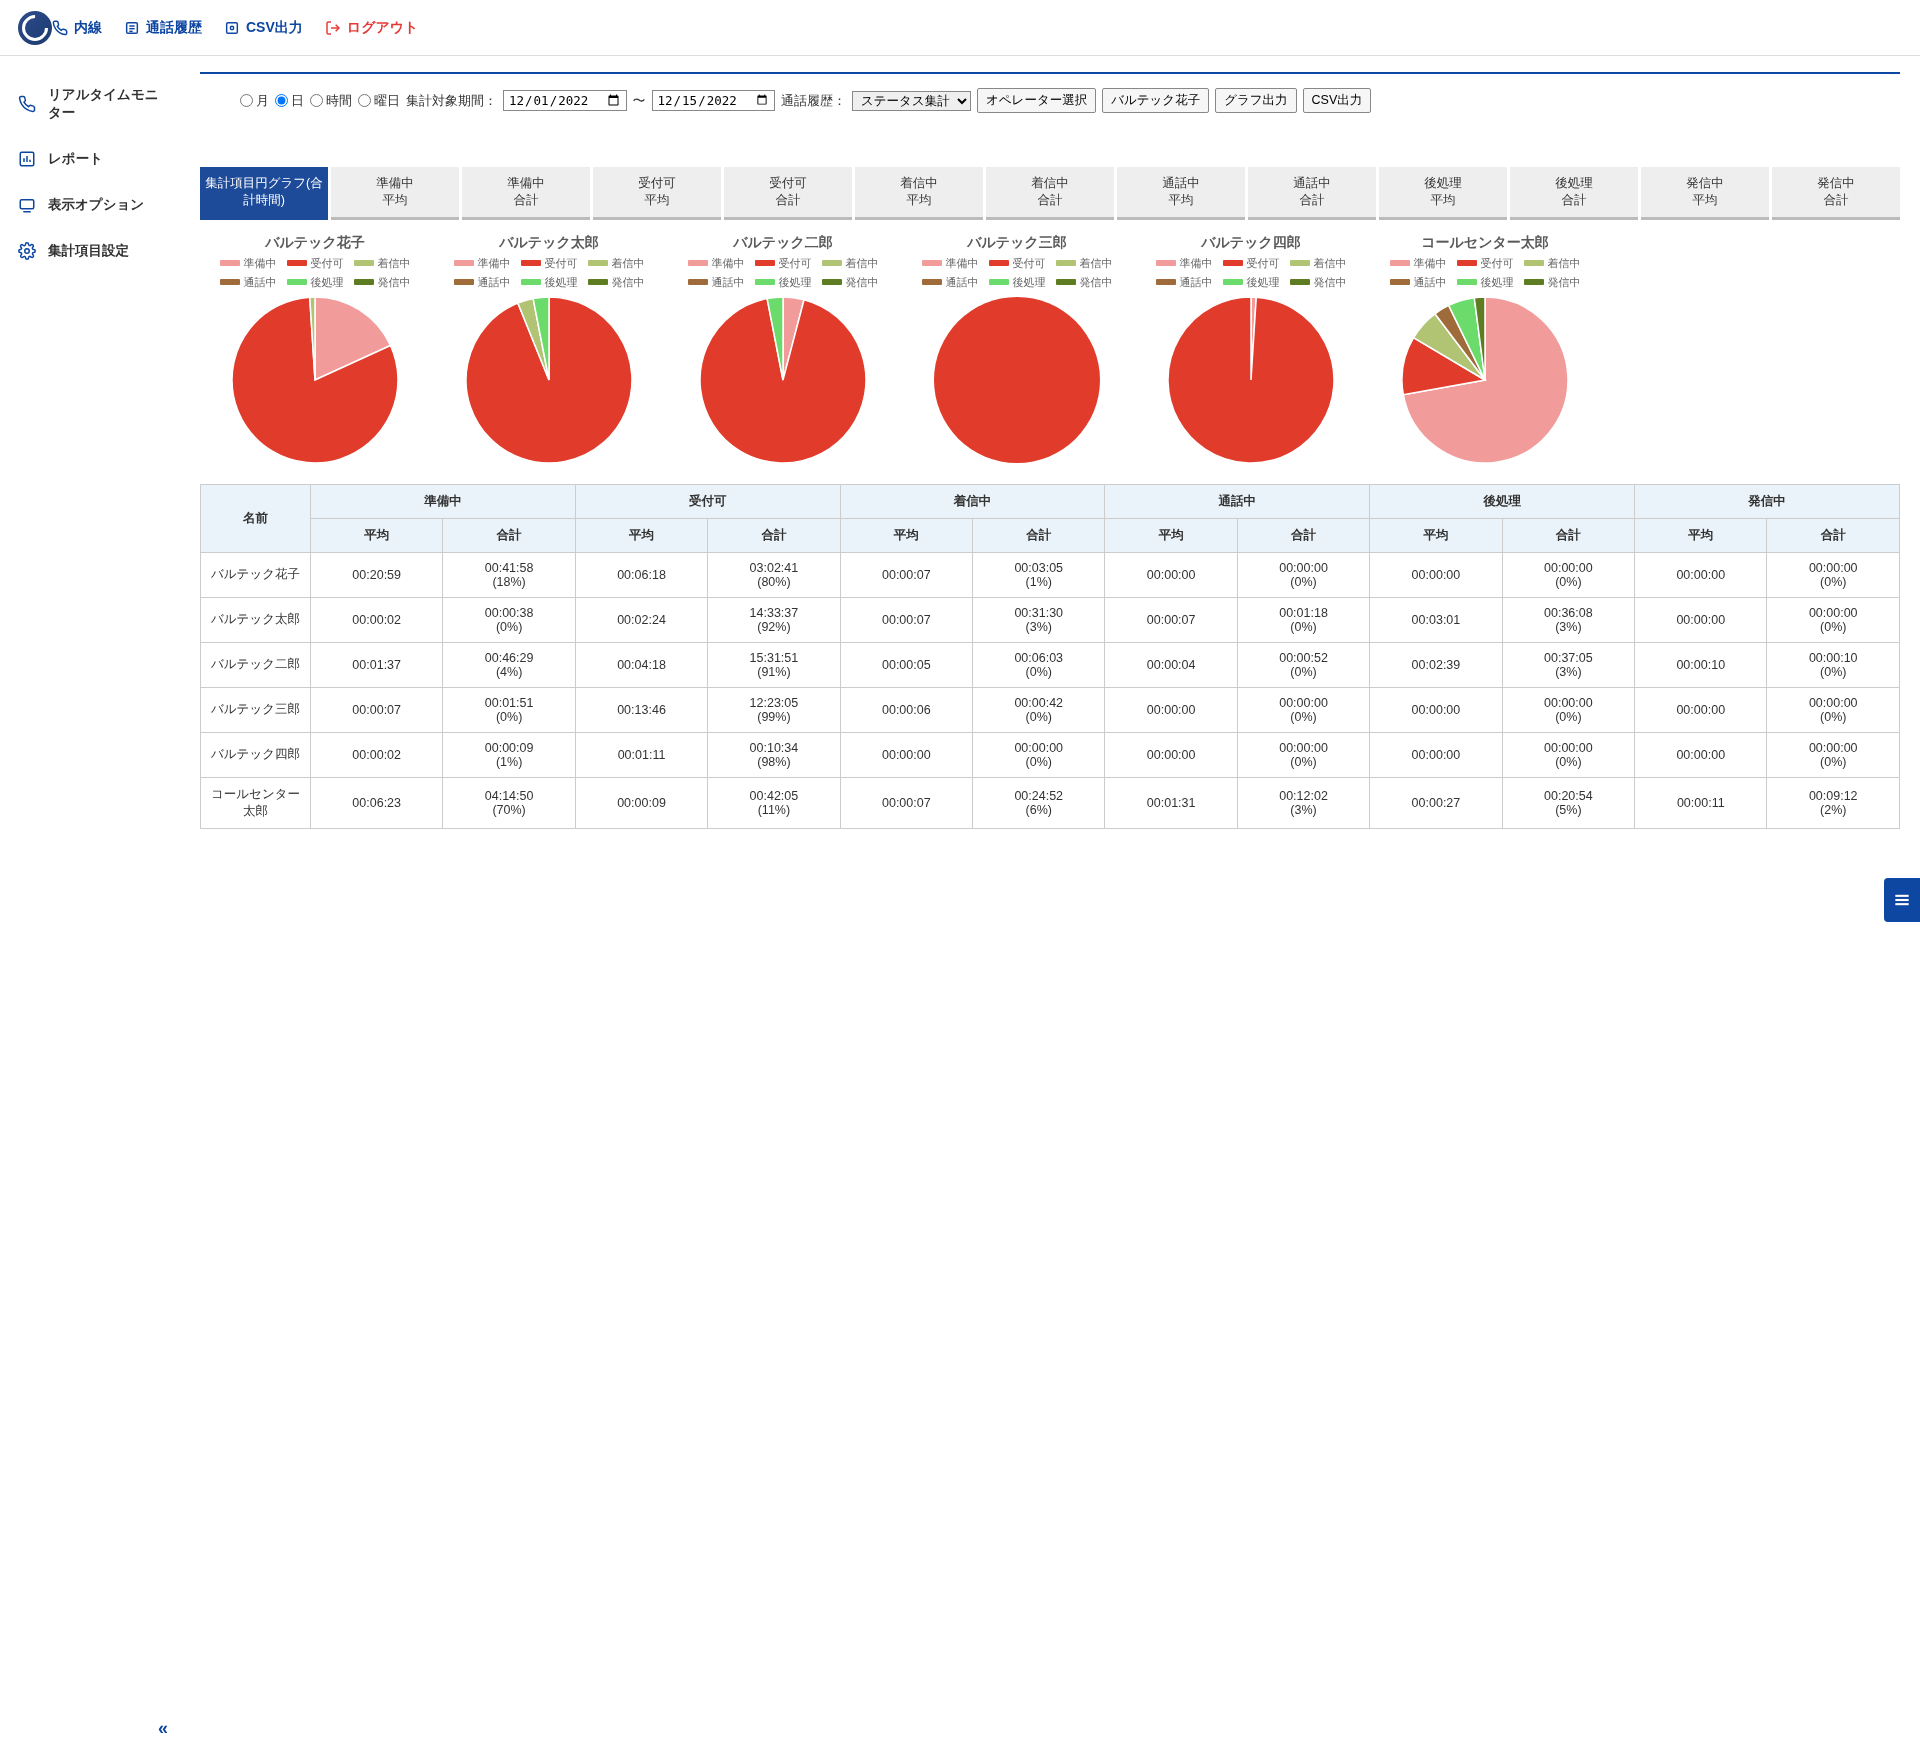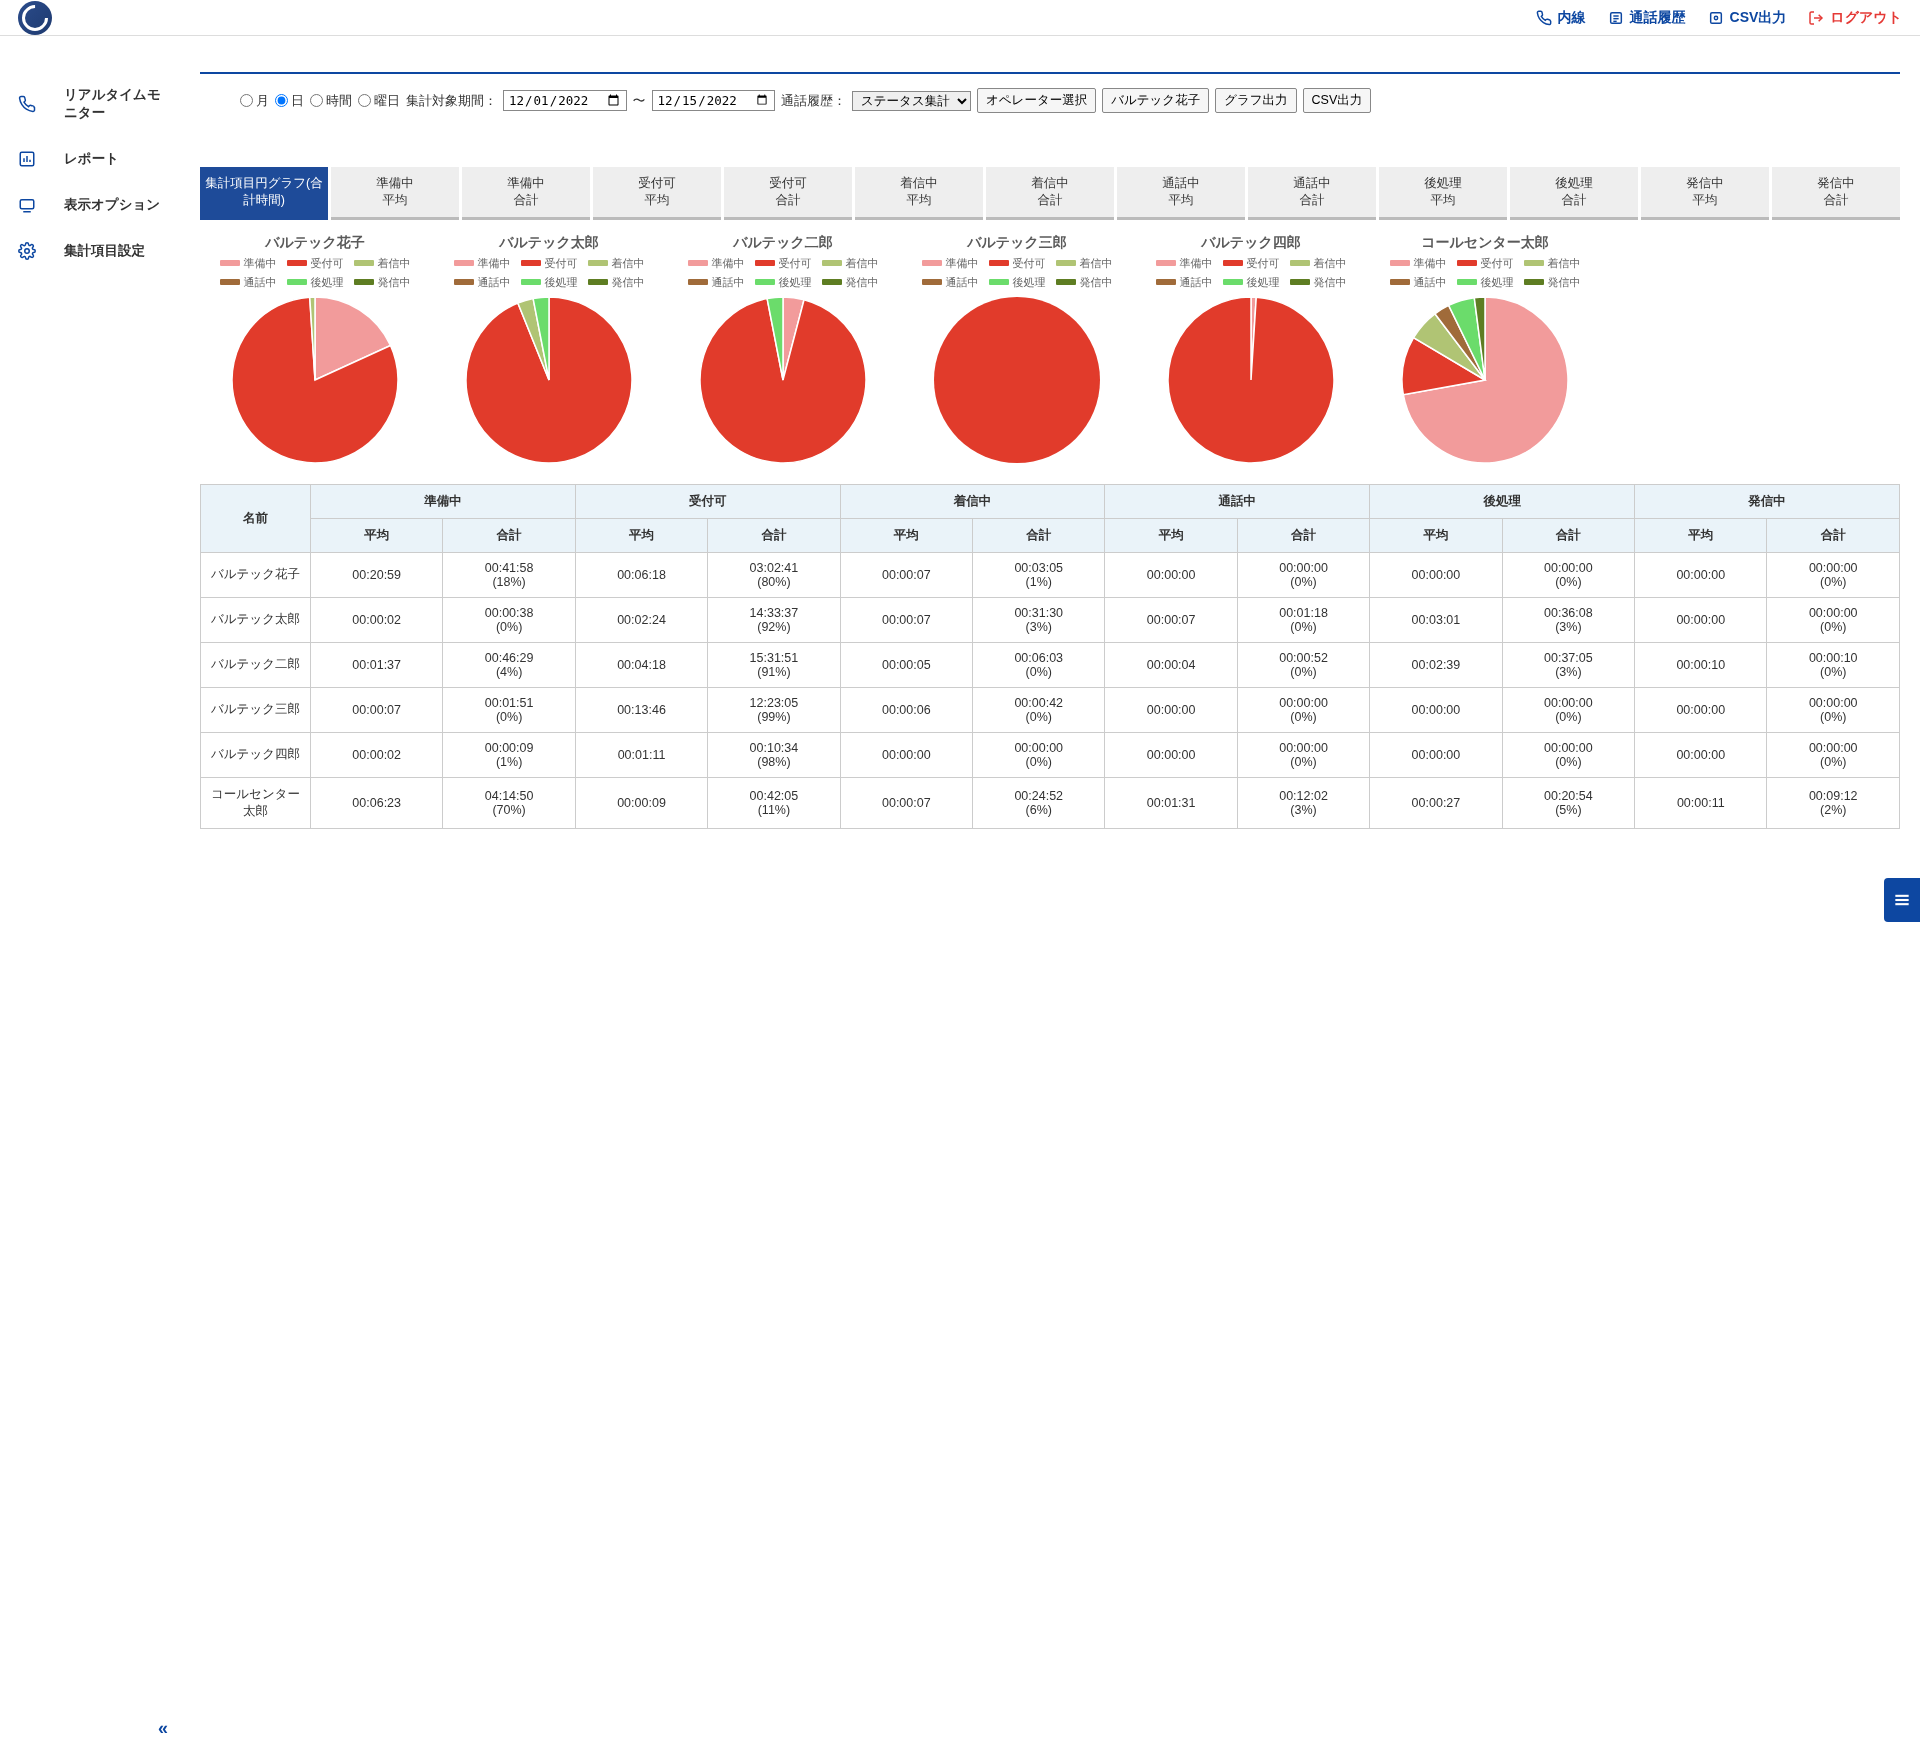--- a/index.html
+++ b/index.html
@@ -1,25 +1,25 @@
 <!DOCTYPE html>
 <html><head>
 <meta charset="utf-8">
 <style>
 * { margin: 0; padding: 0; box-sizing: border-box; }
 body { font-family: "Hiragino Kaku Gothic Pro", "Meiryo", sans-serif; font-size: 14px; color: #333; background: #fff; }
 .app { display: flex; min-height: 100vh; }
-.header { position: fixed; top: 0; left: 0; right: 0; height: 36px; background: #fff; border-bottom: 1px solid #ddd; display: flex; align-items: center; justify-content: space-between; padding: 0 18px; z-index: 100; }
+.header { position: fixed; top: 0; left: 0; right: 0; height: 56px; background: #fff; border-bottom: 1px solid #ddd; display: flex; align-items: center; padding: 0 18px; z-index: 100; }
 .logo { width: 34px; height: 34px; border-radius: 50%; background: linear-gradient(135deg, #2b4c8c, #1e3a6f); display: flex; align-items: center; justify-content: center; color: #fff; font-size: 18px; font-weight: bold; position: relative; }
 .logo::before { content: ""; width: 20px; height: 20px; border: 3px solid #fff; border-radius: 50%; border-top-color: transparent; transform: rotate(45deg); }
 .header-nav { display: flex; gap: 22px; align-items: center; }
 .header-link { color: #0d47a1; text-decoration: none; font-weight: bold; display: flex; align-items: center; gap: 6px; font-size: 14px; cursor: pointer; }
 .header-link.logout { color: #e53935; }
 .sidebar { width: 180px; padding-top: 72px; background: #fff; border-right: 0px solid #eee; flex-shrink: 0; position: relative; }
-.side-item { display: flex; align-items: center; gap: 28px; padding: 14px 18px; color: #333; font-weight: bold; cursor: pointer; font-size: 13.5px; }
+.side-item { display: flex; align-items: center; gap: 12px; padding: 14px 18px; color: #333; font-weight: bold; cursor: pointer; font-size: 13.5px; }
 .side-item svg { color: #0d47a1; flex-shrink: 0; }
 .collapse { position: absolute; bottom: 16px; right: 12px; color: #0d47a1; font-size: 18px; font-weight: bold; cursor: pointer; }
 .main { flex: 1; padding: 72px 20px 20px 20px; overflow-x: auto; }
 .page-title { display: flex; align-items: center; gap: 10px; font-size: 22px; font-weight: bold; color: #1a1a1a; margin-bottom: 12px; }
 .page-title svg { color: #0d47a1; }
 .title-rule { height: 2px; background: #0d47a1; margin-bottom: 14px; }
 .controls { display: flex; align-items: center; gap: 6px; flex-wrap: wrap; font-size: 13px; margin-bottom: 10px; padding-left: 40px; }
 .controls label { display: flex; align-items: center; gap: 3px; }
 .controls input[type="date"], .controls select { font-size: 12.5px; padding: 1px 4px; border: 1px solid #888; }
 .btn { border: 1px solid #888; background: #f6f6f6; padding: 3px 8px; font-size: 12.5px; cursor: pointer; border-radius: 2px; }

